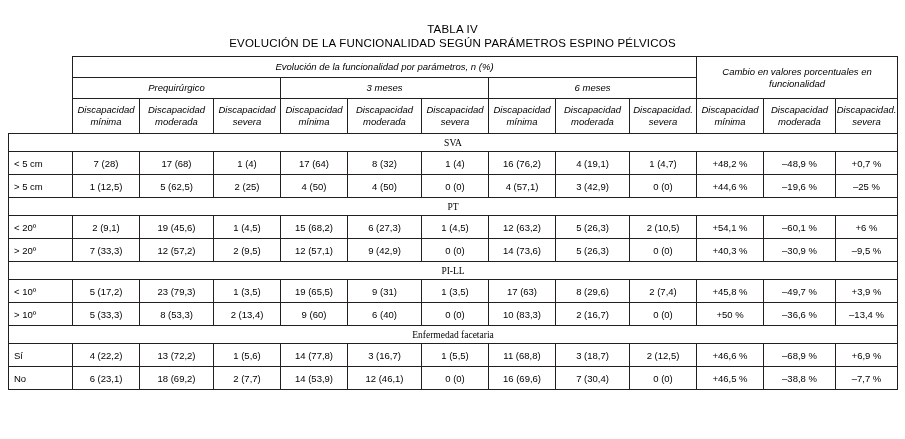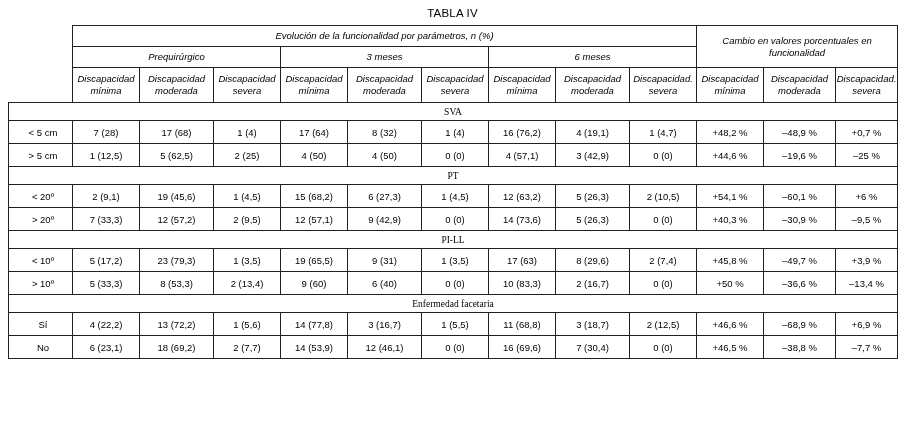--- a/index.html
+++ b/index.html
@@ -12,21 +12,21 @@
     height: 439px;
     font-family: "Liberation Sans", sans-serif;
     color: #000000;
     overflow: hidden;
   }
   .page {
     width: 905px;
     height: 439px;
     position: relative;
     box-sizing: border-box;
-    padding: 0 8px;
+    padding: 16px 8px;
   }
   .title-block {
     text-align: center;
     padding-top: 6px;
   }
   .title-line1 {
     font-size: 11.5px;
     line-height: 14px;
     letter-spacing: 0.2px;
   }
@@ -80,38 +80,39 @@
     padding: 3px 5px;
     height: 17px;
     font-size: 9.5px;
     font-family: Liberation Serif, serif;
   }
   .data-row td {
     height: 22px;
     font-size: 9.5px;
   }
   .data-row td.rowlabel {
-    text-align: center;
+    text-align: left;
     padding-left: 5px;
   }
   .footnote {
     font-size: 9.2px;
     margin-top: 5px;
     padding-left: 2px;
     line-height: 12px;
   }
   .nb { border: none !important; }
 </style>
 </head>
 <body>
 
 <div class="page">
 
   <div class="title-block">
     <div class="title-line1">TABLA IV</div>
+    <div class="title-line2">EVOLUCIÓN DE LA FUNCIONALIDAD SEGÚN PARÁMETROS ESPINO PÉLVICOS</div>
   </div>
 
   <table class="t">
     <colgroup>
       <col style="width:64px">
       <col style="width:67px">
         <col style="width:74px">
         <col style="width:67px">
       <col style="width:67px">
         <col style="width:74px">

